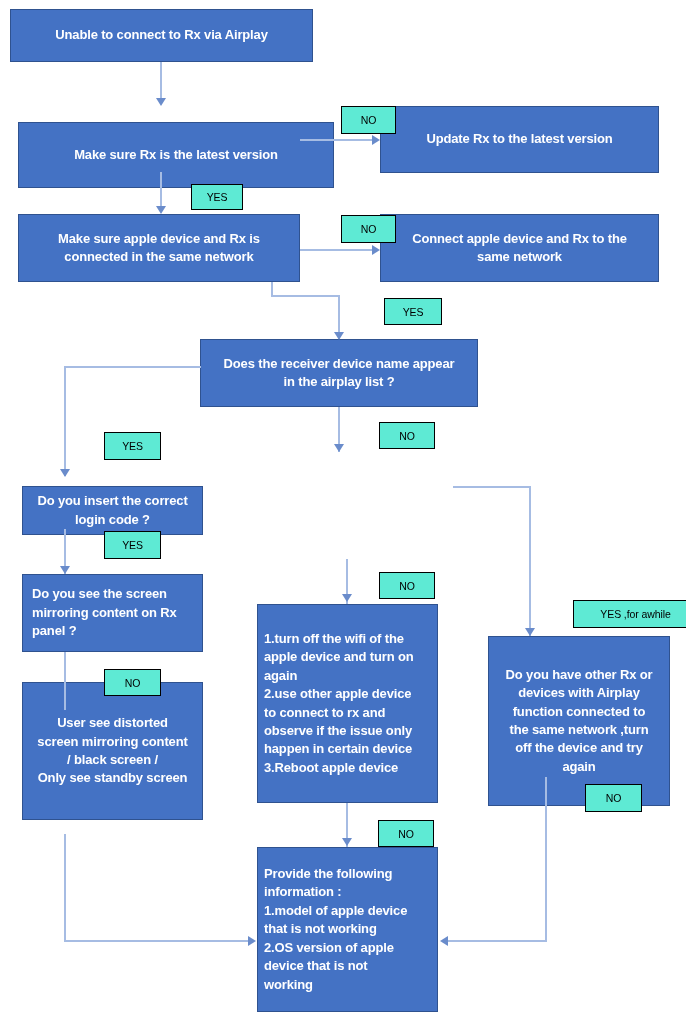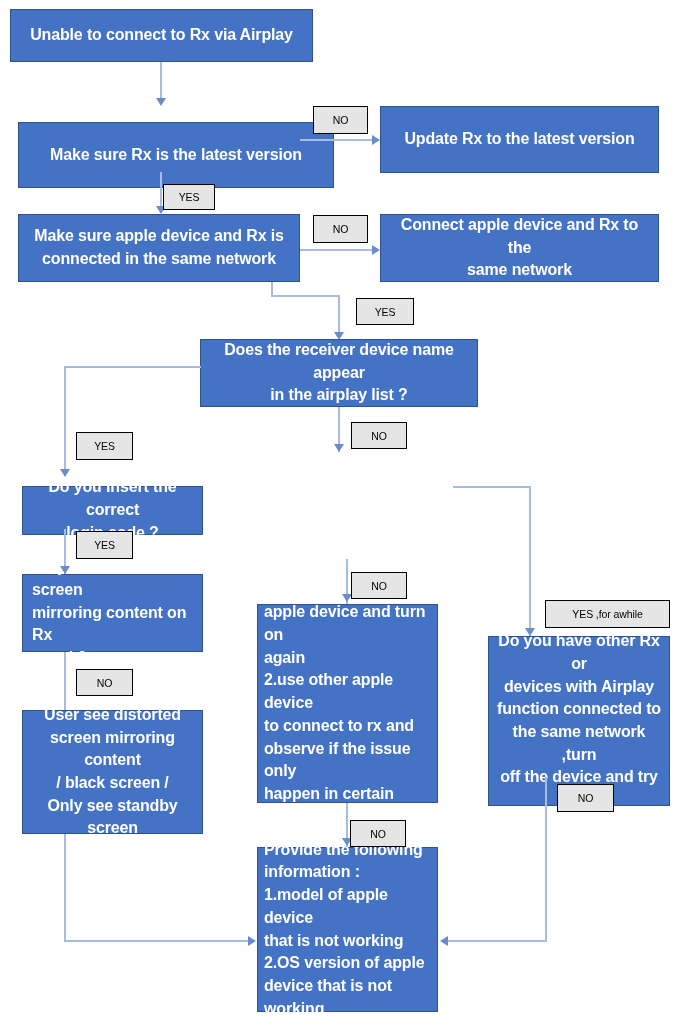--- a/index.html
+++ b/index.html
@@ -17,48 +17,49 @@
     background: #ffffff;
     overflow: hidden;
   }
   .node {
     position: absolute;
     box-sizing: border-box;
     background: #4472C4;
     border: 1px solid #2F528F;
     color: #ffffff;
     font-weight: bold;
-    font-size: 16px;
+    font-size: 13px;
     line-height: 1.42;
     display: flex;
     align-items: center;
     justify-content: center;
     text-align: center;
     padding: 2px 6px;
     white-space: pre-line;
     letter-spacing: -0.15px;
   }
   .node.left-align {
     text-align: left;
     justify-content: flex-start;
   }
   .label {
     position: absolute;
     box-sizing: border-box;
-    background: #e5e5e5;
+    background: #5eead4;
     border: 1px solid #000000;
     color: #000000;
     font-size: 10.5px;
     font-weight: normal;
     display: flex;
     align-items: center;
     justify-content: center;
     text-align: left;
     letter-spacing: -0.1px;
     z-index: 6;
+    margin-left: 28px;
   }
   .conn {
     position: absolute;
     background: #A6BCE3;
     z-index: 1;
   }
   .conn.h { height: 1.5px; }
   .conn.v { width: 1.5px; }
   .arrow {
     position: absolute;
@@ -149,21 +150,21 @@
   <div class="node" style="left:380px; top:214px; width:279px; height:68px;">Connect apple device and Rx to the
 same network</div>
 
   <div class="node" style="left:22px; top:486px; width:181px; height:49px;">Do you insert the correct
 login code ?</div>
 
   <div class="node left-align" style="left:22px; top:574px; width:181px; height:78px;padding-left:9px;">Do you see the screen
 mirroring content on Rx
 panel ?</div>
 
-  <div class="node" style="left:22px; top:710px; width:181px; height:124px;">User see distorted
+  <div class="node" style="left:22px; top:682px; width:181px; height:138px;">User see distorted
 screen mirroring content
 / black screen /
 Only see standby screen</div>
 
 
   <div class="node left-align" style="left:257px; top:604px; width:181px; height:199px;">1.turn off the wifi of the
 apple device and turn on
 again
 2.use other apple device
 to connect to rx and

